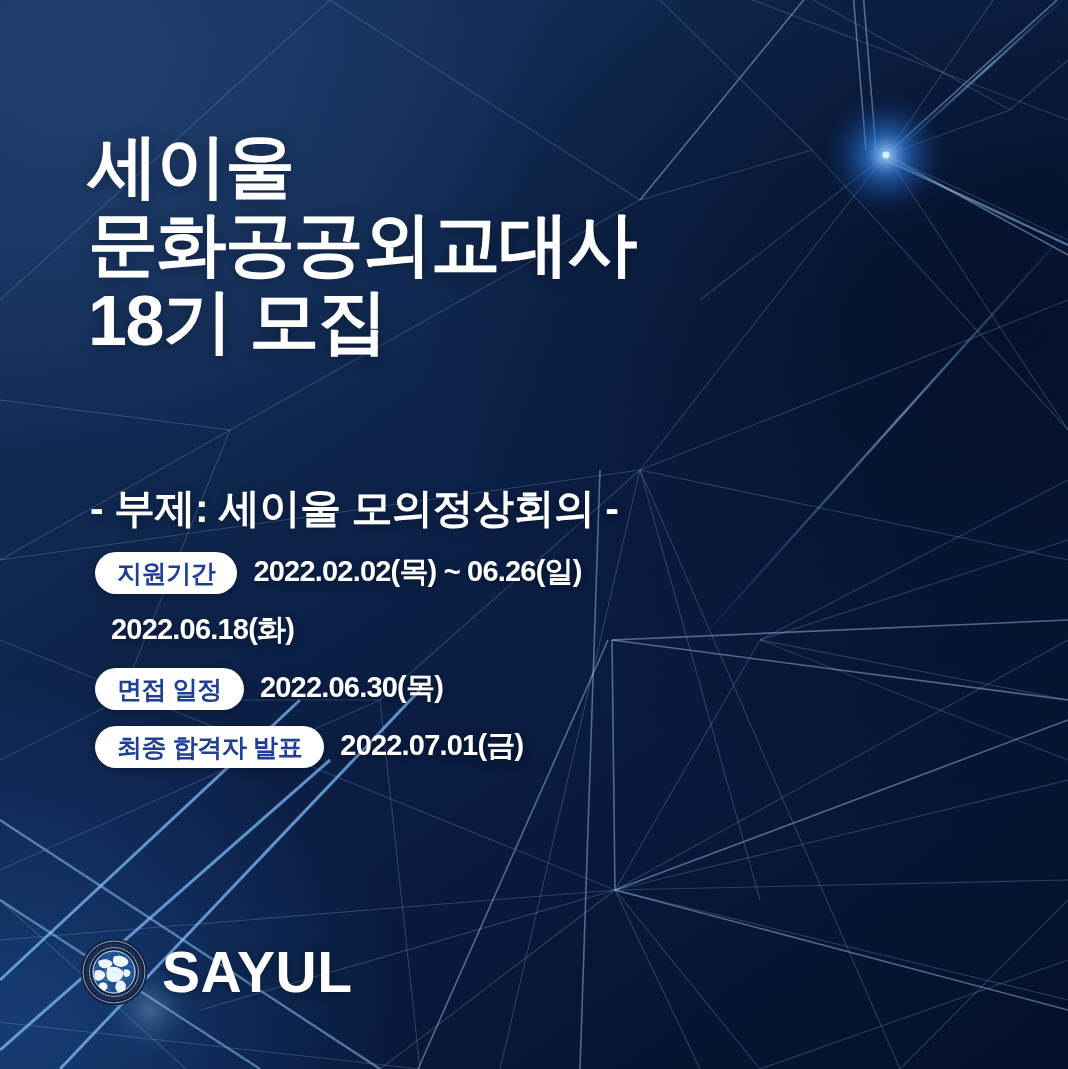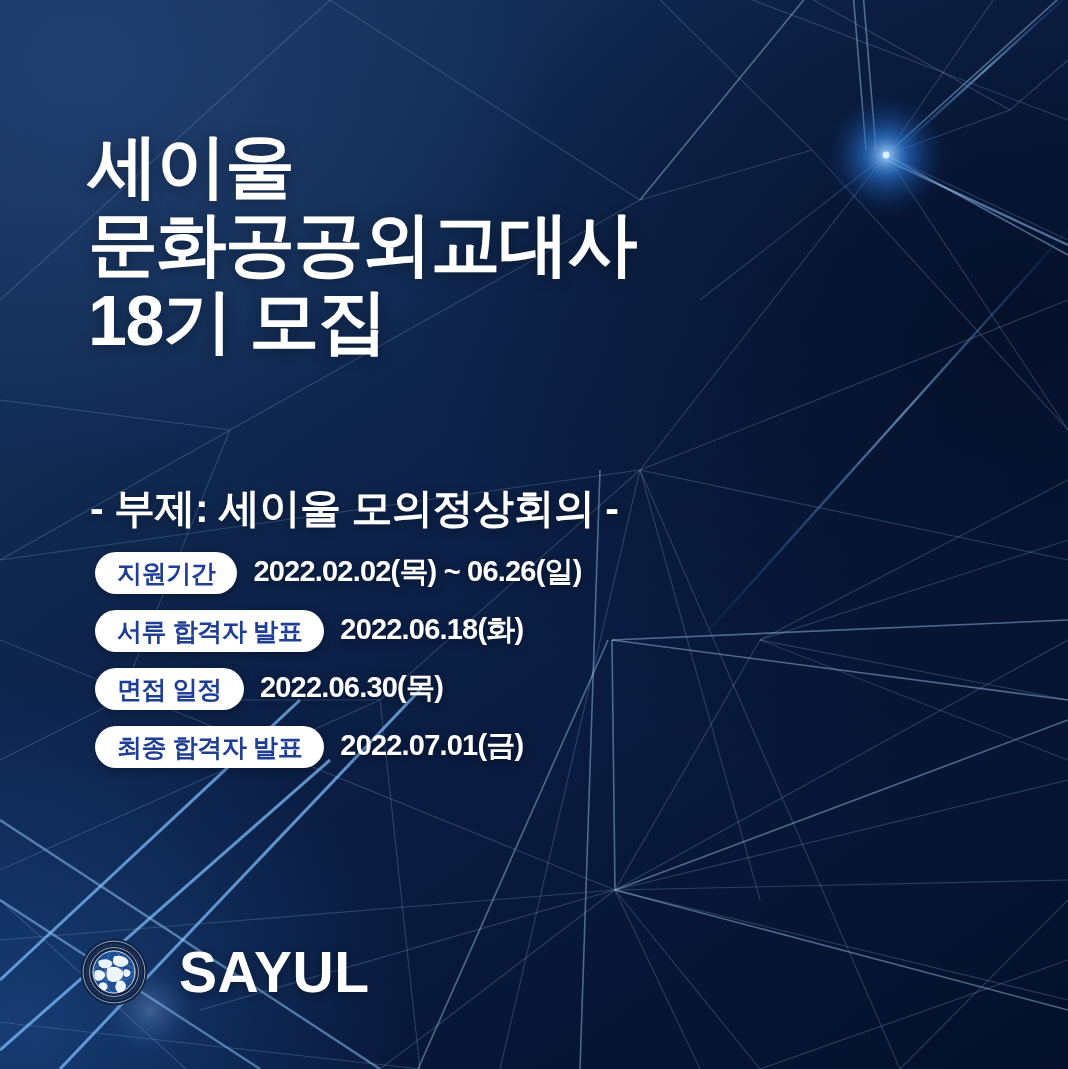--- a/index.html
+++ b/index.html
@@ -113,21 +113,20 @@
     gap: 14px;
   }
   .logo-emblem { width: 68px; height: 68px; display: block; }
   .logo-word {
     color: #ffffff;
     font-size: 57px;
     font-weight: 700;
     letter-spacing: 0.5px;
     line-height: 1;
     text-shadow: 0 2px 10px rgba(0,0,0,0.35);
-    margin-left: 17px;
   }
 </style>
 </head>
 <body>
 
 <div id="poster">
 
   <svg id="mesh" viewBox="0 0 1068 1069" preserveAspectRatio="none" aria-hidden="true">
     <defs>
       <radialGradient id="nodeGlow" cx="50%" cy="50%" r="50%">
@@ -248,21 +247,20 @@
     <div class="subtitle">- 부제: 세이울 모의정상회의 -</div>
 
     <div class="schedule">
 
       <div class="sched-row">
         <span class="pill">지원기간</span>
         <span class="sched-date">2022.02.02(목) ~ 06.26(일)</span>
       </div>
 
       <div class="sched-row">
-        <span class="pill">서류 합격자 발표</span>
         <span class="sched-date">2022.06.18(화)</span>
       </div>
 
       <div class="sched-row">
         <span class="pill">면접 일정</span>
         <span class="sched-date">2022.06.30(목)</span>
       </div>
 
       <div class="sched-row">
         <span class="pill">최종 합격자 발표</span>

